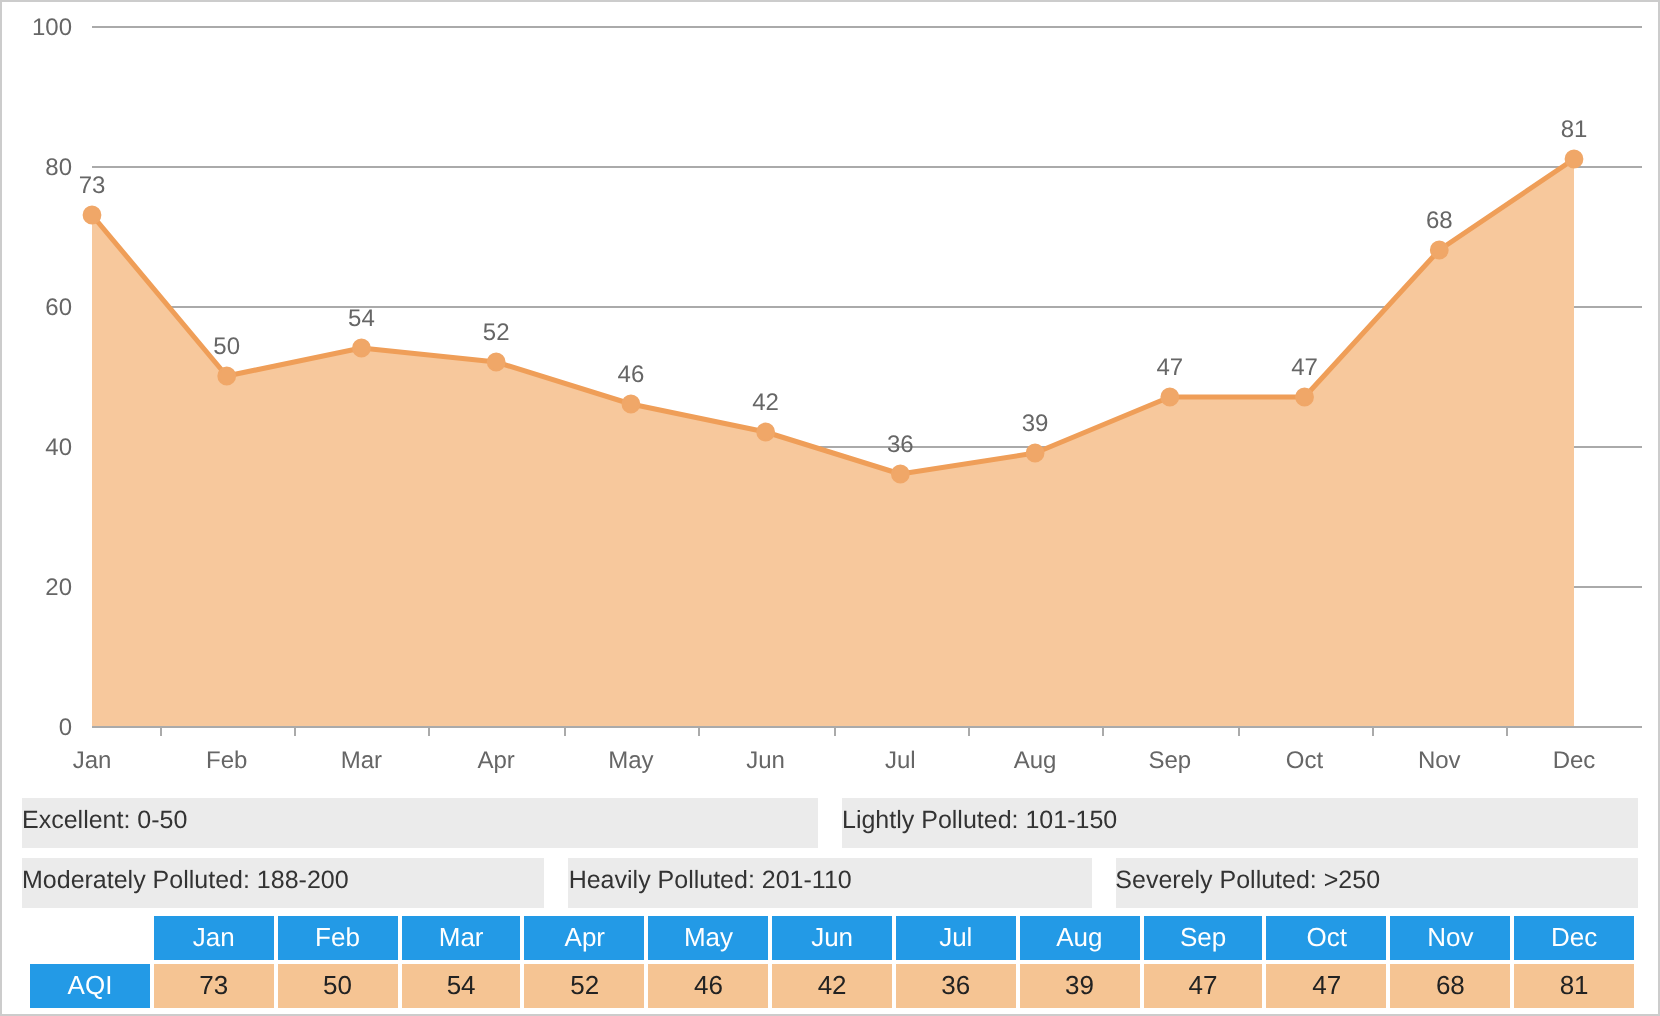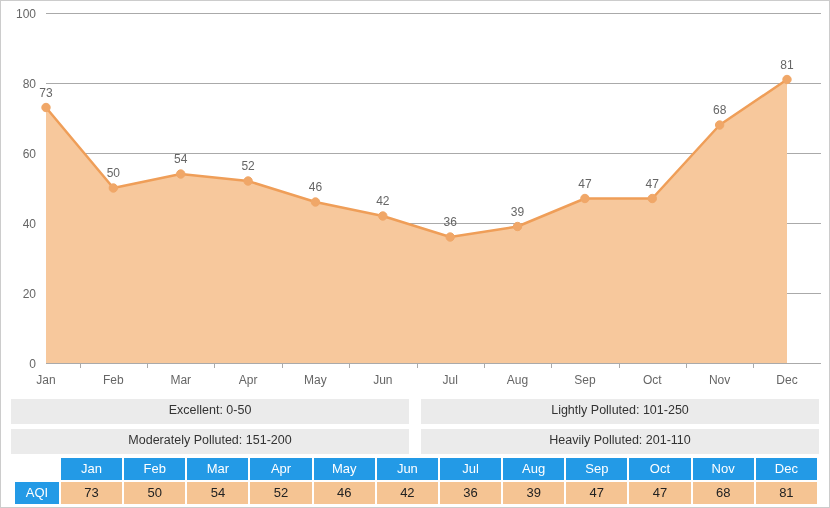--- a/index.html
+++ b/index.html
@@ -79,21 +79,20 @@
   .legend-row {
     display: flex;
     gap: 12px;
     margin-bottom: 5px;
   }
   .legend-cell {
     flex: 1 1 0;
     background: #ebebeb;
     color: #333333;
     font-size: 12.5px;
-    text-align: center;
     padding: 5px 0 6px 0;
     line-height: 1.1;
   }
 
   
   .data-table {
     position: absolute;
     left: 12px;
     top: 455px;
     width: 806px;
@@ -117,21 +116,21 @@
     color: #ffffff;
   }
   .row-head-cell {
     background: #239ae6;
     color: #ffffff;
   }
   .value-cell {
     background: #f5c493;
     color: #222222;
   }
-  .col-label { width: 44px; margin-left: 12px; }
+  .col-label { width: 60px; margin-left: 12px; }
 </style>
 </head>
 <body>
 
 <div class="widget">
 
   <div class="chart-area">
     <svg class="chart-svg" id="chart-svg" width="828" height="392">
         <line x1="45" y1="362.5" x2="820" y2="362.5" class="axis-line"></line>
         <text x="35" y="366.5" class="y-tick-label">0</text>
@@ -193,25 +192,26 @@
         <text x="583.9090909090909" y="383" class="x-tick-label">Sep</text>
         <text x="651.2727272727274" y="383" class="x-tick-label">Oct</text>
         <text x="718.6363636363636" y="383" class="x-tick-label">Nov</text>
         <text x="786" y="383" class="x-tick-label">Dec</text>
       </svg>
   </div>
 
   <div class="legend">
     <div class="legend-row">
       <div class="legend-cell">Excellent: 0-50</div>
-      <div class="legend-cell">Lightly Polluted: 101-250</div>
+      <div class="legend-cell">Lightly Polluted: 101-150</div>
     </div>
     <div class="legend-row">
-      <div class="legend-cell">Moderately Polluted: 151-200</div>
+      <div class="legend-cell">Moderately Polluted: 188-200</div>
       <div class="legend-cell">Heavily Polluted: 201-110</div>
+      <div class="legend-cell">Severely Polluted: &gt;250</div>
     </div>
   </div>
 
   <table class="data-table">
     <thead>
       <tr>
         <th class="corner-cell col-label"></th>
         <th class="head-cell">Jan</th>
         <th class="head-cell">Feb</th>
         <th class="head-cell">Mar</th>

